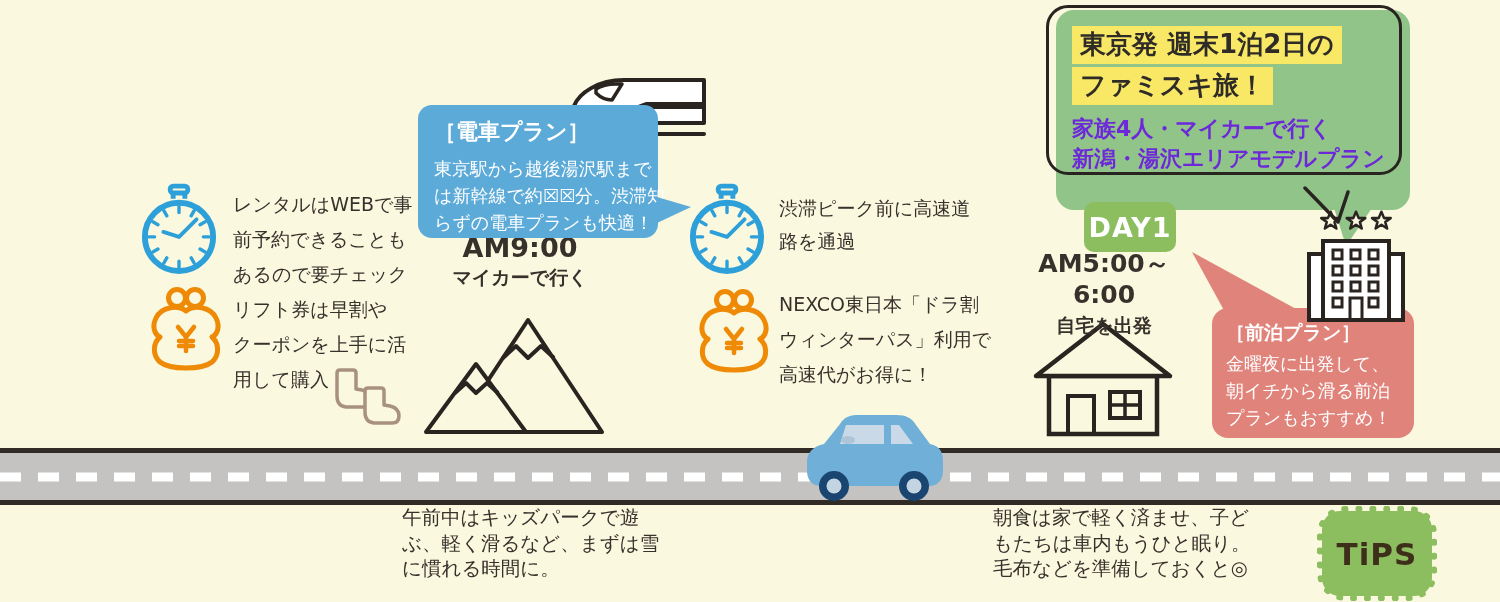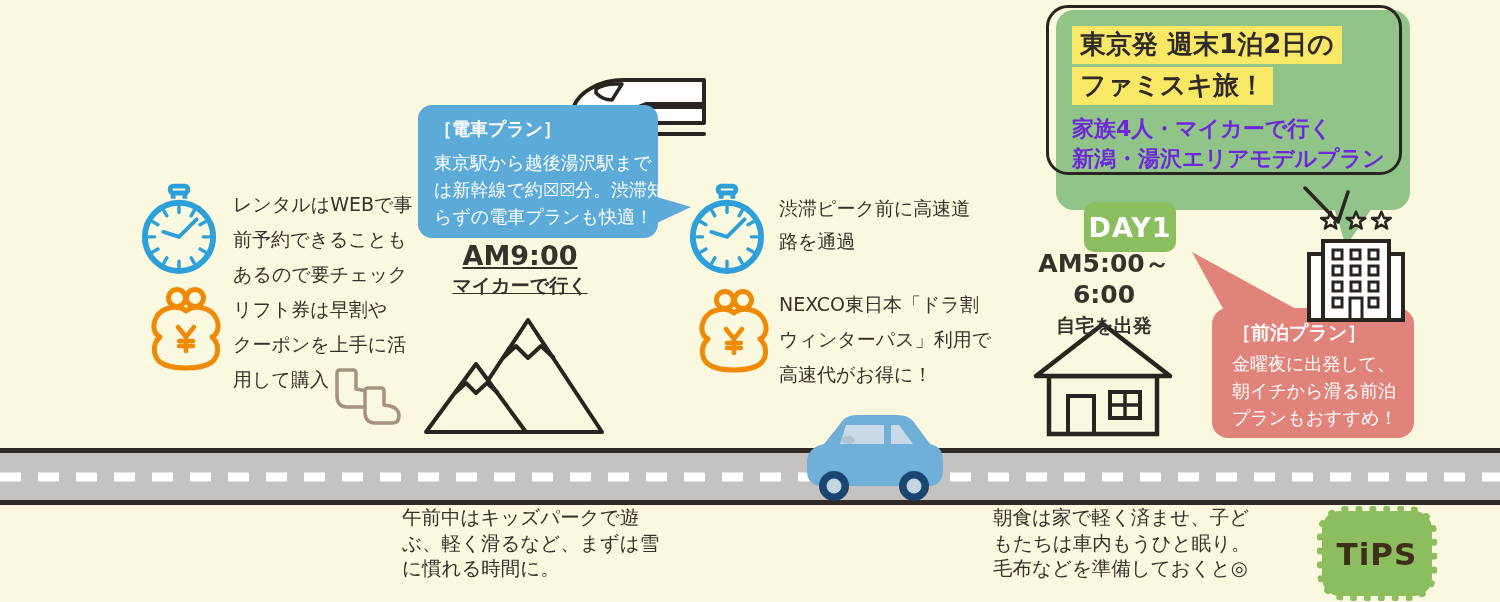--- a/index.html
+++ b/index.html
@@ -19,25 +19,25 @@
   .midtip1{line-height:33px;}
   .note{font-size:19.5px;line-height:25.5px;color:var(--text-dark);}
   .time-big{font-weight:bold;color:var(--text-dark);text-align:center;}
   .time-label{font-weight:bold;color:var(--text-dark);text-align:center;}
 
   
   .bubble-blue{position:absolute;left:418px;top:105px;width:240px;height:133px;background:var(--bubble-blue,#5BAAD8);
         border-radius:14px;box-sizing:border-box;padding:12px 16px 0;color:#fff;z-index:2;}
   .bubble-blue::after{content:"";position:absolute;right:-33px;top:92px;width:0;height:0;
         border-left:34px solid var(--bubble-blue,#5BAAD8);border-top:10px solid transparent;border-bottom:16px solid transparent;}
-  .bubble-blue .b-title{font-size:18px;font-weight:bold;margin-bottom:8px;}
+  .bubble-blue .b-title{font-size:22px;font-weight:bold;margin-bottom:8px;}
   .bubble-blue .line{font-size:18px;line-height:27px;}
 
   
-  .arrival{left:425px;top:240px;width:190px;text-align:center;text-decoration:underline;}
+  .arrival{left:425px;top:232px;width:190px;text-align:center;}
   .arrival .time-big{font-size:27px;}
   .arrival .time-label{font-size:19px;margin-top:2px;}
   .departure{left:1018px;top:247px;width:172px;text-align:center;z-index:5;}
   .departure .time-big{font-size:25px;}
   .departure .time-label{font-size:19px;margin-top:4px;}
 
   
   .bubble-green{position:absolute;left:1056px;top:10px;width:354px;height:200px;background:var(--green-bubble,#90C489);
         border-radius:18px;box-sizing:border-box;padding:16px 0 0 16px;z-index:3;}
   .bubble-green::after{content:"";position:absolute;left:278px;bottom:-36px;width:0;height:0;
@@ -49,21 +49,21 @@
   .bubble-green-outline{position:absolute;left:1046px;top:5px;width:356px;height:170px;border:3px solid var(--outline-black,#2A2420);
         border-radius:22px;box-sizing:border-box;background:transparent;z-index:4;pointer-events:none;}
 
   
   .day-badge{position:absolute;left:1068px;top:202px;width:92px;height:50px;background:var(--green-badge,#8CBE5F);
         border-radius:10px;display:flex;align-items:center;justify-content:center;color:#fff;font-weight:bold;
         font-size:27px;letter-spacing:1px;z-index:5;margin-left:16px;}
 
   
   .bubble-red{position:absolute;left:1212px;top:308px;width:202px;height:130px;background:var(--red-bubble,#E0837B);
-        border-radius:16px;box-sizing:border-box;padding:12px 20px 0;color:#fff;z-index:2;}
+        border-radius:16px;box-sizing:border-box;padding:12px 14px 0;color:#fff;z-index:2;}
   .bubble-red .b-title{font-size:19px;font-weight:bold;margin-bottom:4px;}
   .bubble-red .line{font-size:18px;line-height:27px;}
   .bubble-red .tail{position:absolute;left:-20px;top:-56px;width:106px;height:58px;background:var(--red-bubble,#E0837B);
         clip-path:polygon(0% 0%,30% 100%,100% 100%);}
 
   
   .tips-badge{position:absolute;left:1322px;top:511px;width:110px;height:85px;background:var(--green-badge,#8CBE5F);
         border-radius:18px;display:flex;align-items:center;justify-content:center;z-index:2;}
   .tips-badge::before{content:"";position:absolute;inset:-5px;border:7px dotted var(--green-badge,#8CBE5F);border-radius:28px;}
   .tips-badge .tips-text{font-size:31px;font-weight:bold;color:var(--tips-text,#3E2F1B);letter-spacing:1px;}

